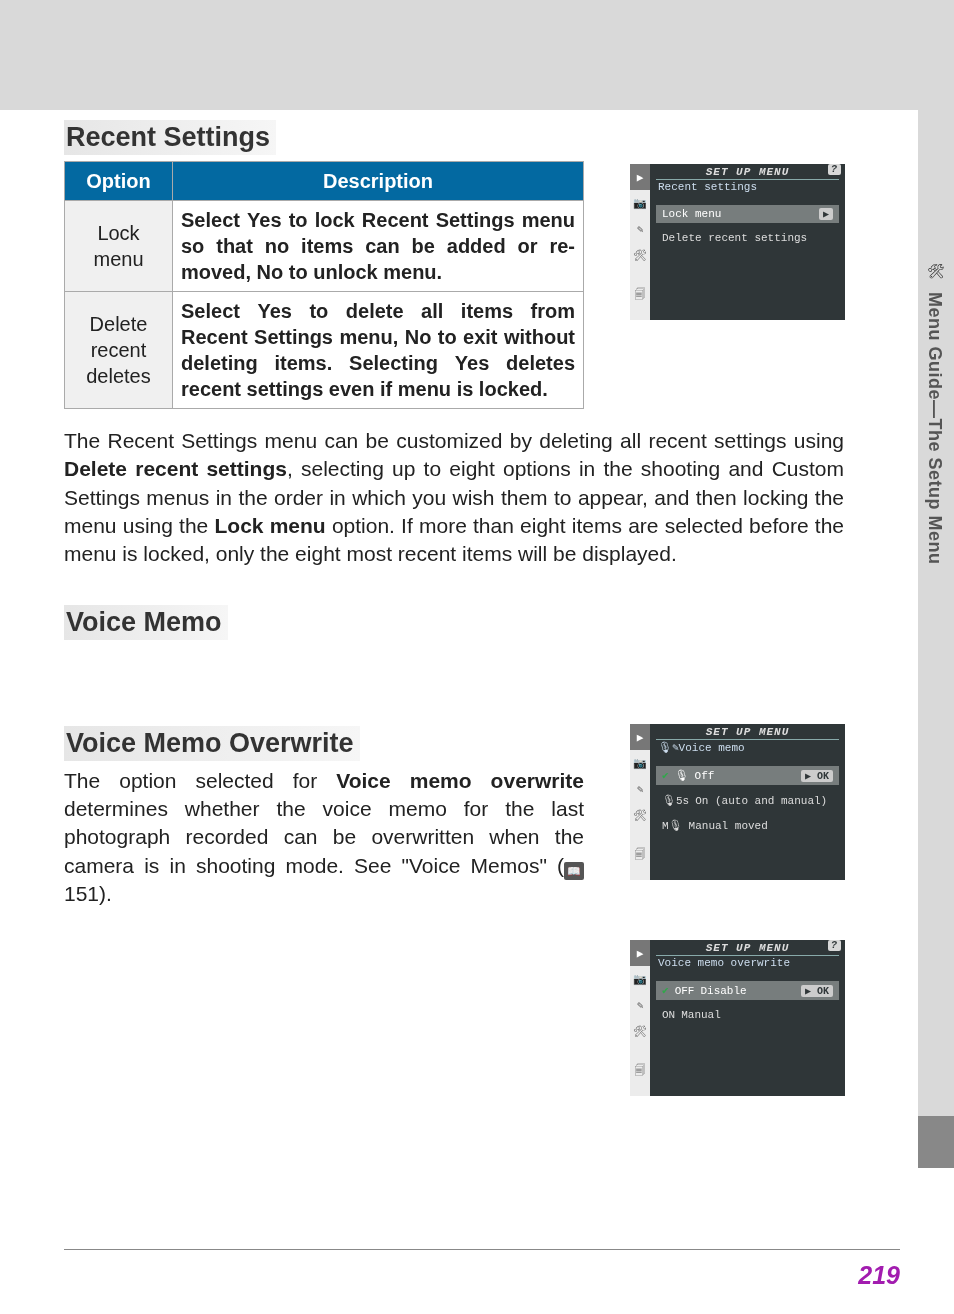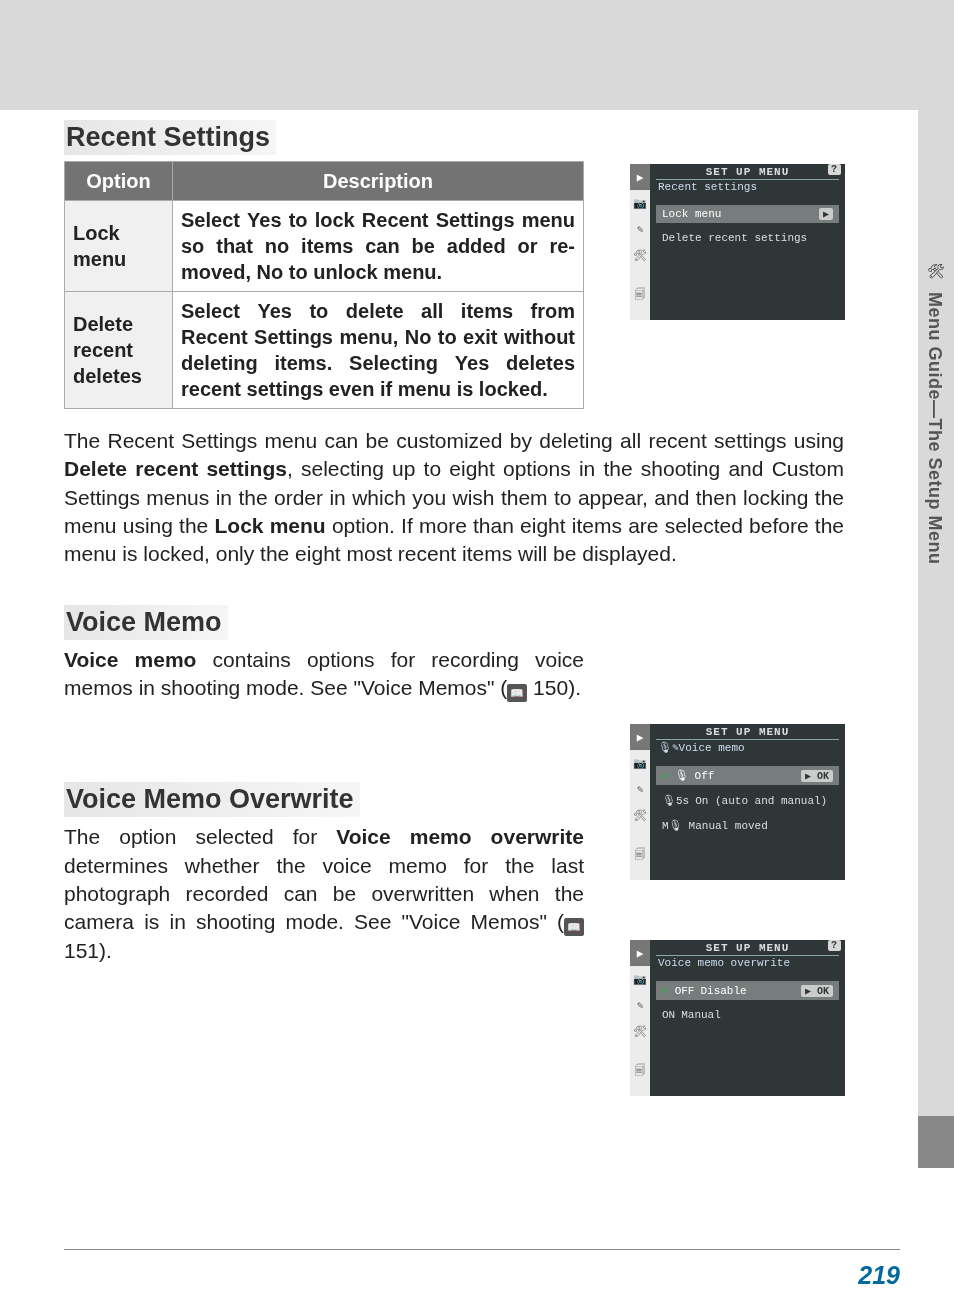--- a/index.html
+++ b/index.html
@@ -13,50 +13,50 @@
   .side-tab-marker { position:absolute; right:0; top:1116px; width:36px; height:52px; background:#888; }
 
   .content { position: absolute; left: 64px; top: 120px; width: 780px; }
 
   .section-heading { font-size: 27px; font-weight: 700; background: linear-gradient(to right, #e6e6e6 0%, #f6f6f6 100%); display:inline-block; padding: 2px 6px 2px 2px; margin-bottom: 6px; color:#333; }
   .intro { font-size: 21px; line-height: 1.35; margin-bottom: 18px; }
 
   
   .opt-table { border-collapse: collapse; width: 520px; }
   .opt-table th, .opt-table td { border: 1px solid #aaa; padding: 6px 8px; font-size: 20px; line-height: 1.3; }
-  .opt-table th { background: #737373; color: #fff; font-weight: 700; text-align: center; }
+  .opt-table th { background: #0369a1; color: #fff; font-weight: 700; text-align: center; }
   .opt-table th.col-opt { width: 108px; }
-  .opt-table td.col-opt { font-weight: 700; background:#f0f0f0; vertical-align: middle; }
+  .opt-table td.col-opt { font-weight: 400; text-align:center; background:#f0f0f0; vertical-align: middle; }
   .opt-table td.col-desc { text-align: justify; font-weight: bold; }
   .just { text-align: justify; }
 
   .para { font-size: 21px; line-height: 1.35; margin-top: 18px; text-align: justify; }
 
   .section2 { margin-top: 36px; }
   .section3 { margin-top: 50px; }
 
   
   .lcd-wrap { position: absolute; }
   .lcd-box { width: 215px; height: 156px; border-radius: 4px; background:#fff; position:relative; font-family: "Courier New", monospace; font-size: 11px; color:#ddd; }
   .lcd-left { position:absolute; left:0; top:0; width:20px; height:100%; background:#ececec; }
   .lcd-left .lic { width:20px; height:26px; display:flex; align-items:center; justify-content:center; color:#555; font-size:11px; }
   .lcd-left .lic.sel { background:#777; color:#fff; }
   .lcd-main { position:absolute; left:20px; top:0; right:0; bottom:0; background:#2f3638; }
-  .lcd-title { text-align:center; padding:2px 0 1px 0; font-weight:bold; letter-spacing:1px; position:relative; }
+  .lcd-title { text-align:center; padding:2px 0 1px 0; font-weight:bold; letter-spacing:1px; position:relative;font-style:italic; }
   .lcd-help { position:absolute; right:4px; top:0; background:#d8d8d8; color:#2f3638; font-weight:bold; padding:0 3px; border-radius:2px; font-size:10px; }
   .lcd-sub { padding: 1px 8px 6px 8px; color:#cde; }
   .lcd-line { border-top:1px solid #8aa; margin:0 6px; }
   .lcd-row { margin:6px 6px; padding:3px 6px; display:flex; align-items:center; gap:6px; }
   .lcd-row.hi { background:#777d7d; color:#fff; }
   .lcd-arrow { background:#ccc; color:#2f3638; padding:0 4px; border-radius:2px; font-size:10px; margin-left:auto; }
   .lcd-ok { white-space:nowrap;font-weight:bold; }
   .lcd-check { color:#2fa84a; font-weight:bold; }
 
   
-  .page-num { position:absolute; right: 54px; bottom: 24px; font-size: 25px; font-style: italic; font-weight: 700; color:#0369a1; }
+  .page-num { position:absolute; right: 54px; bottom: 24px; font-size: 25px; font-style: italic; font-weight: 700; color:#a21caf; }
   .foot-rule { position:absolute; left:64px; right:54px; bottom:64px; height:1px; background:#888; }
 
   
   .inline-icon { display:inline-block; width:20px; height:18px; background:#555; color:#fff; font-size:11px; text-align:center; line-height:18px; border-radius:2px; vertical-align:-2px; }
 </style>
 </head>
 <body>
 
 <div class="page">
   <div class="top-band"></div>
@@ -103,23 +103,20 @@
         </tbody>
       </table>
 
       <div class="para">
         <span>The Recent Settings menu can be customized by deleting all recent settings using </span><b>Delete recent settings</b><span>, selecting up to eight options in the shooting and Custom Settings menus in the order in which you wish them to appear, and then locking the menu using the </span><b>Lock menu</b><span> option.  If more than eight items are selected before the menu is locked, only the eight most recent items will be displayed.</span>
       </div>
     </div>
 
     <div class="section2">
       <div class="section-heading">Voice Memo</div>
-      <div class="intro just" style="width:520px;">
-        <b>Voice memo</b><span> contains options for recording voice memos in shooting mode.  See "Voice Memos" (</span><span class="inline-icon">📖</span><span> 150).</span>
-      </div>
     </div>
 
     <div class="section3" style="margin-top:80px;">
       <div class="section-heading">Voice Memo Overwrite</div>
       <div class="intro just" style="width:520px;">
         <span>The option selected for </span><b>Voice memo overwrite</b><span> determines whether the voice memo for the last photograph recorded can be overwritten when the camera is in shooting mode.  See "Voice Memos" (</span><span class="inline-icon">📖</span><span> 151).</span>
       </div>
     </div>
 
   </div>

